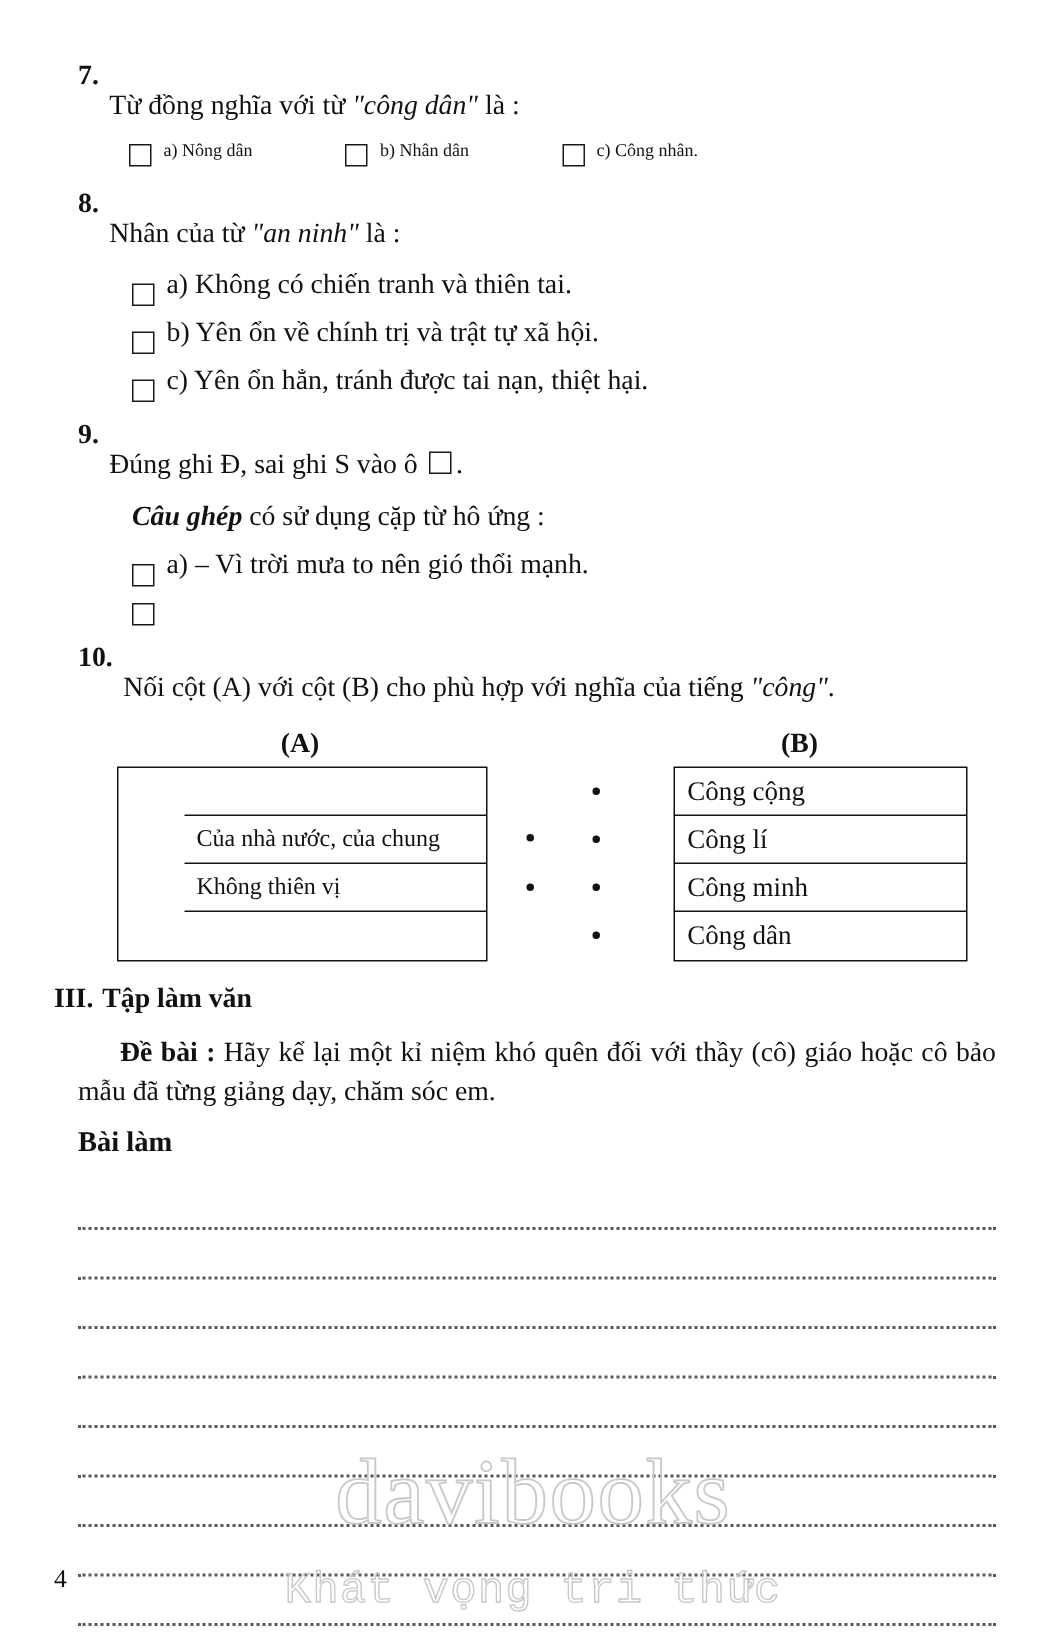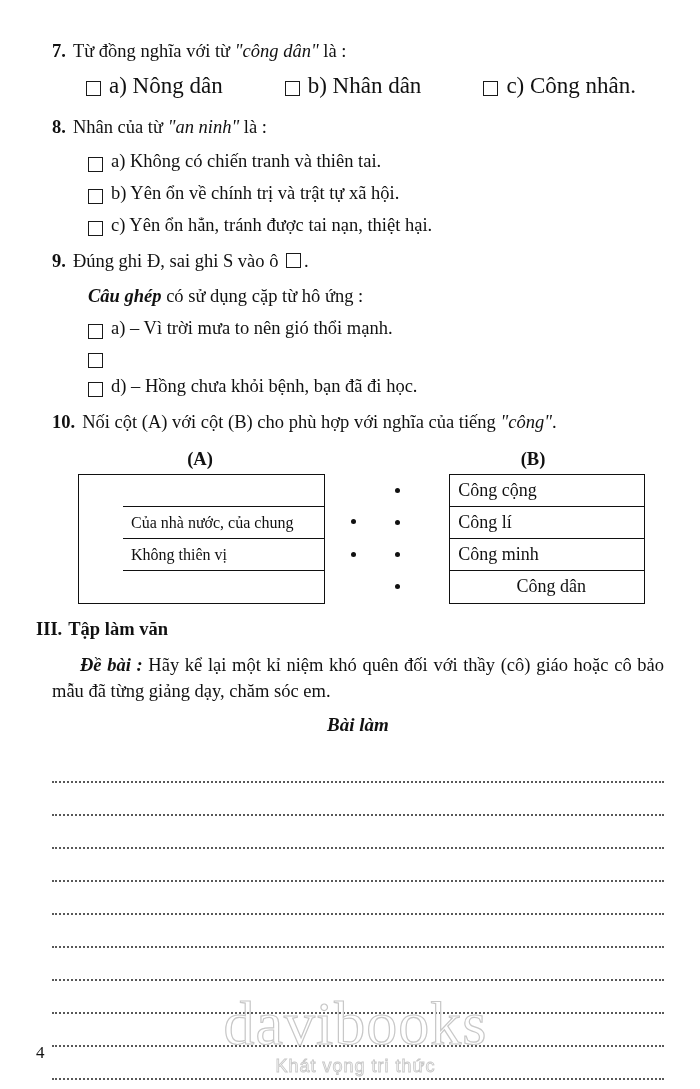--- a/index.html
+++ b/index.html
@@ -32,38 +32,39 @@
     line-height: 1.35;
   }
   .q-num {
     font-weight: bold;
     flex: 0 0 auto;
     margin-right: 7px;
     white-space: nowrap;
   }
   .q-text {
     flex: 1 1 auto;
+    margin-top: 20px;
   }
   .it { font-style: italic; }
   .bd { font-weight: bold; }
 
   
   .opts-inline {
     display: flex;
     align-items: center;
     margin: 9px 0 16px 34px;
-    font-size: 23px;
+    font-size: 12px;
   }
   .opts-inline .opt { display: flex; align-items: center; }
   .opt-sp1 { width: 62px; }
   .opt-sp2 { width: 62px; }
 
   .opt-block {
     display: flex;
-    align-items: center;
+    align-items: flex-end;
     margin: 11px 0 0 36px;
     font-size: 18.5px;
   }
 
   .cbx {
     display: inline-block;
     width: 13px;
     height: 13px;
     border: 1.6px solid #1a1a1a;
     margin-right: 8px;
@@ -162,47 +163,45 @@
   }
   .col-b .cell {
     height: 32px;
     line-height: 31px;
     padding-left: 8px;
     font-size: 18px;
     border-bottom: 1.6px solid #111;
     box-sizing: border-box;
     white-space: nowrap;
   }
-  .col-b .cell:last-child { border-bottom: none; text-align: center; }
+  .col-b .cell:last-child { border-bottom: none; }
 
   
   .sec-head {
     font-size: 18.5px;
     font-weight: bold;
     margin-top: 6px;
     margin-left: -16px;
   }
   .sec-head .rn { margin-right: 6px; }
 
   .prompt {
     font-size: 18.5px;
     margin-top: 12px;
     line-height: 1.42;
     text-align: justify;
   }
   .prompt .lead {
     font-weight: bold;
-    font-style: italic;
   }
   .prompt-indent { display: inline-block; width: 28px; }
 
   .bailam {
-    text-align: center;
-    font-weight: bold;
-    font-style: italic;
+    text-align: left;
+    font-weight: bold;
     font-size: 19px;
     margin-top: 10px;
   }
 
   
   .lines {
     margin-top: 14px;
   }
   .dotline {
     height: 31px;
@@ -229,25 +228,25 @@
   }
   .wm-main {
     font-family: "Liberation Serif", serif;
     font-size: 62px;
     letter-spacing: 1px;
     color: transparent;
     -webkit-text-stroke: 1.2px #c8c8c8;
     line-height: 1;
   }
   .wm-sub {
-    font-family: Liberation Sans, sans-serif;
-    font-size: 18px;
+    font-family: Liberation Mono, monospace;
+    font-size: 29px;
     color: transparent;
     -webkit-text-stroke: 0.9px #c8c8c8;
-    margin-top: 2px;
+    margin-top: 18px;
     letter-spacing: 1px;
   }
 </style>
 </head>
 <body>
 
 <div class="page">
 
   <div class="q">
     <span class="q-num">7.</span>
@@ -303,24 +302,20 @@
   <div class="sub-line">
     <span class="bd it">Câu ghép</span><span> có sử dụng cặp từ hô ứng :</span>
   </div>
 
   <div class="opt-block">
     <span class="cbx"></span>
     <span>a) – Vì trời mưa to nên gió thổi mạnh.</span>
   </div>
   <div class="opt-block">
     <span class="cbx"></span>
-  </div>
-  <div class="opt-block">
-    <span class="cbx"></span>
-    <span>d) – Hồng chưa khỏi bệnh, bạn đã đi học.</span>
   </div>
 
   <div class="q">
     <span class="q-num">10.</span>
     <span class="q-text">
       <span>Nối cột (A) với cột (B) cho phù hợp với nghĩa của tiếng </span><span class="it">"công"</span><span>.</span>
     </span>
   </div>
 
   <div class="match">

